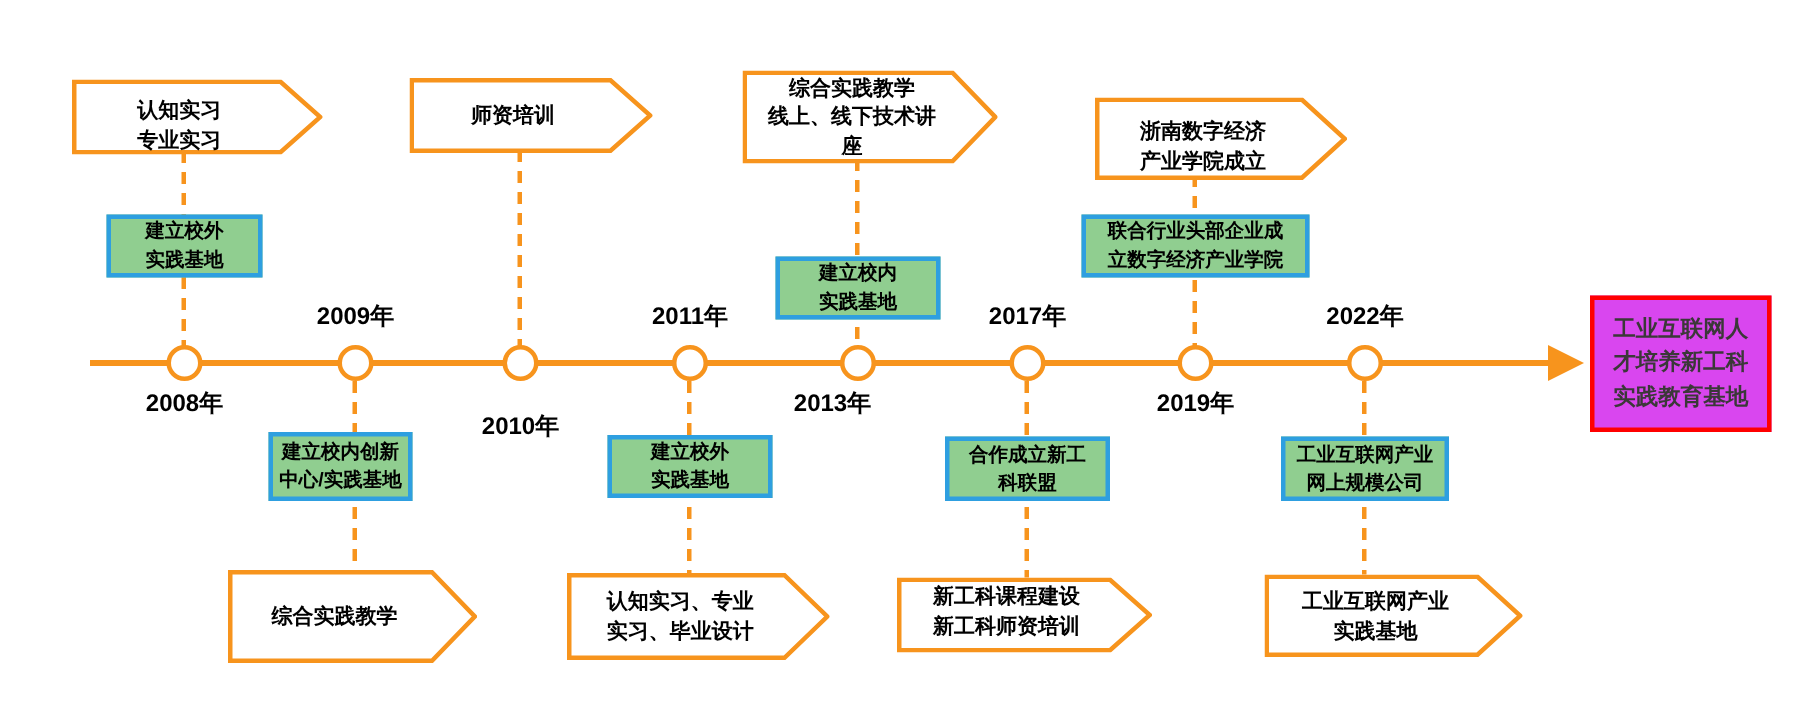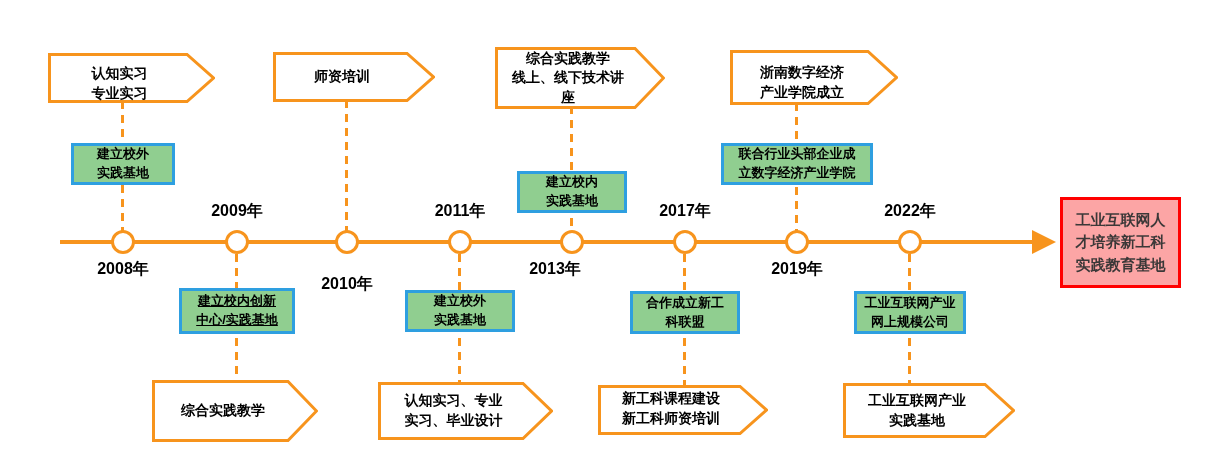--- a/index.html
+++ b/index.html
@@ -25,21 +25,21 @@
     border:3px solid var(--note-border,#2E9FE0);display:flex;align-items:center;justify-content:center;
     text-align:center;font-size:13px;line-height:1.45;white-space:pre-line;z-index:2;padding:1px 2px;}
   
   .pent{position:absolute;z-index:2;}
   .pent svg{display:block;}
   .pent polygon{fill:var(--shape-fill,#fff);stroke:var(--axis-orange,#F7941D);stroke-width:3;stroke-linejoin:miter;}
   .pent .txt{position:absolute;top:0;bottom:0;left:2px;right:26px;display:flex;align-items:center;justify-content:center;
     text-align:center;font-size:14px;line-height:1.4;white-space:pre-line;}
   
   .result{position:absolute;left:1060px;top:197px;width:121px;height:91px;box-sizing:border-box;
-    border:3px solid var(--result-border,#F00);background:#fca5a5;display:flex;align-items:center;justify-content:center;
+    border:3px solid var(--result-border,#F00);background:#d946ef;display:flex;align-items:center;justify-content:center;
     text-align:center;font-size:15px;line-height:1.5;color:var(--result-text,#3B3838);white-space:pre-line;z-index:2;}
 </style>
 </head>
 <body>
 
 <div id="canvas">
 
   <div class="axis"></div>
   <div class="arrowhead"></div>
 
@@ -52,21 +52,21 @@
     <svg width="167" height="50" viewBox="0 0 167 50">
       <polygon points="1.5,1.5 139,1.5 165.5,25 139,48.5 1.5,48.5"></polygon>
     </svg>
     <div class="txt">认知实习
 专业实习</div>
   </div>
 
   <div class="dash" style="left:235px;top:254px;height:126px;"></div>
   <div class="node" style="left:225px;"></div>
   <div class="year" style="left:192px;top:201px;">2009年</div>
-  <div class="note" style="left:179px;top:288px;width:116px;height:46px;text-decoration:underline;">建立校内创新
+  <div class="note" style="left:179px;top:288px;width:96px;height:46px;">建立校内创新
 中心/实践基地</div>
   <div class="pent" style="left:152px;top:380px;width:166px;height:62px;">
     <svg width="166" height="62" viewBox="0 0 166 62">
       <polygon points="1.5,1.5 136,1.5 164.5,31 136,60.5 1.5,60.5"></polygon>
     </svg>
     <div class="txt">综合实践教学</div>
   </div>
 
   <div class="dash" style="left:345px;top:100px;height:131px;"></div>
   <div class="node" style="left:335px;"></div>
@@ -116,21 +116,21 @@
     </svg>
     <div class="txt">新工科课程建设
 新工科师资培训</div>
   </div>
 
   <div class="dash" style="left:795px;top:103px;height:128px;"></div>
   <div class="node" style="left:785px;"></div>
   <div class="year" style="left:752px;top:259px;">2019年</div>
   <div class="note" style="left:721px;top:143px;width:152px;height:42px;">联合行业头部企业成
 立数字经济产业学院</div>
-  <div class="pent" style="left:730px;top:50px;width:168px;height:66px;">
+  <div class="pent" style="left:730px;top:65px;width:168px;height:66px;">
     <svg width="168" height="55" viewBox="0 0 168 55">
       <polygon points="1.5,1.5 138,1.5 166.5,27.5 138,53.5 1.5,53.5"></polygon>
     </svg>
     <div class="txt">浙南数字经济
 产业学院成立</div>
   </div>
 
   <div class="dash" style="left:908px;top:254px;height:129px;"></div>
   <div class="node" style="left:898px;"></div>
   <div class="year" style="left:865px;top:201px;">2022年</div>

